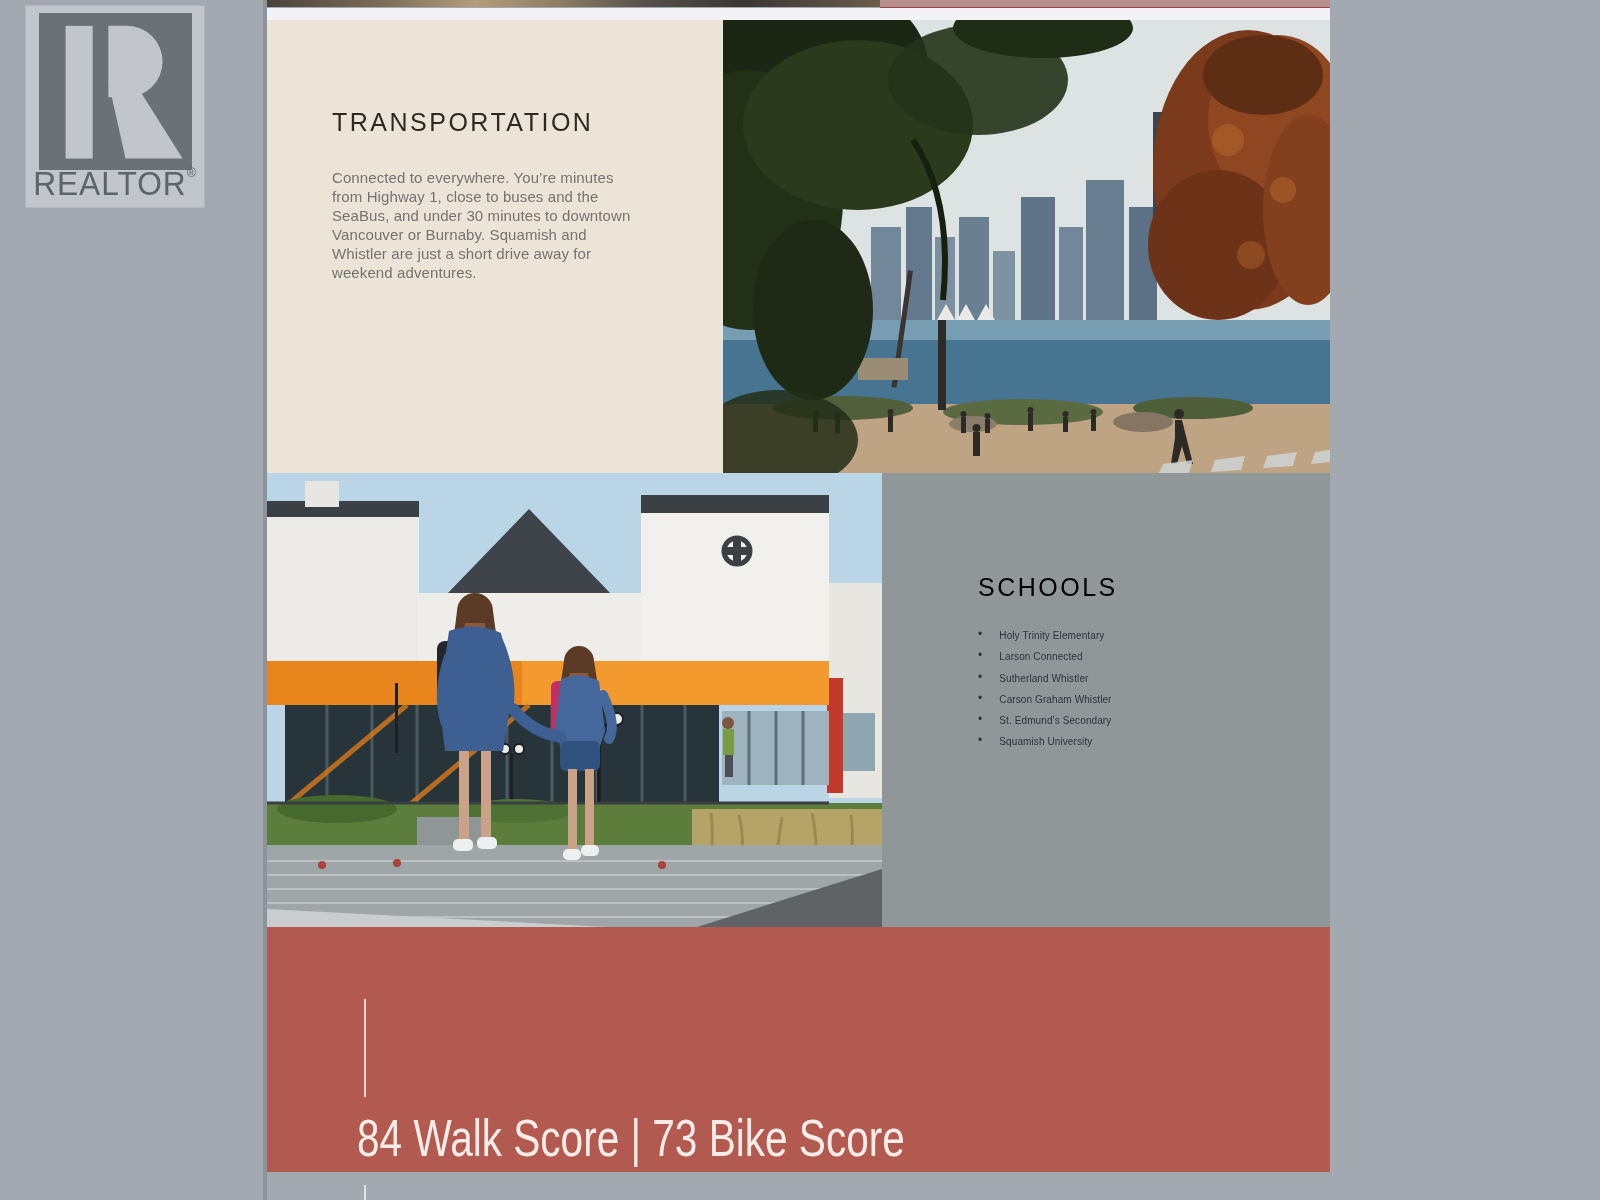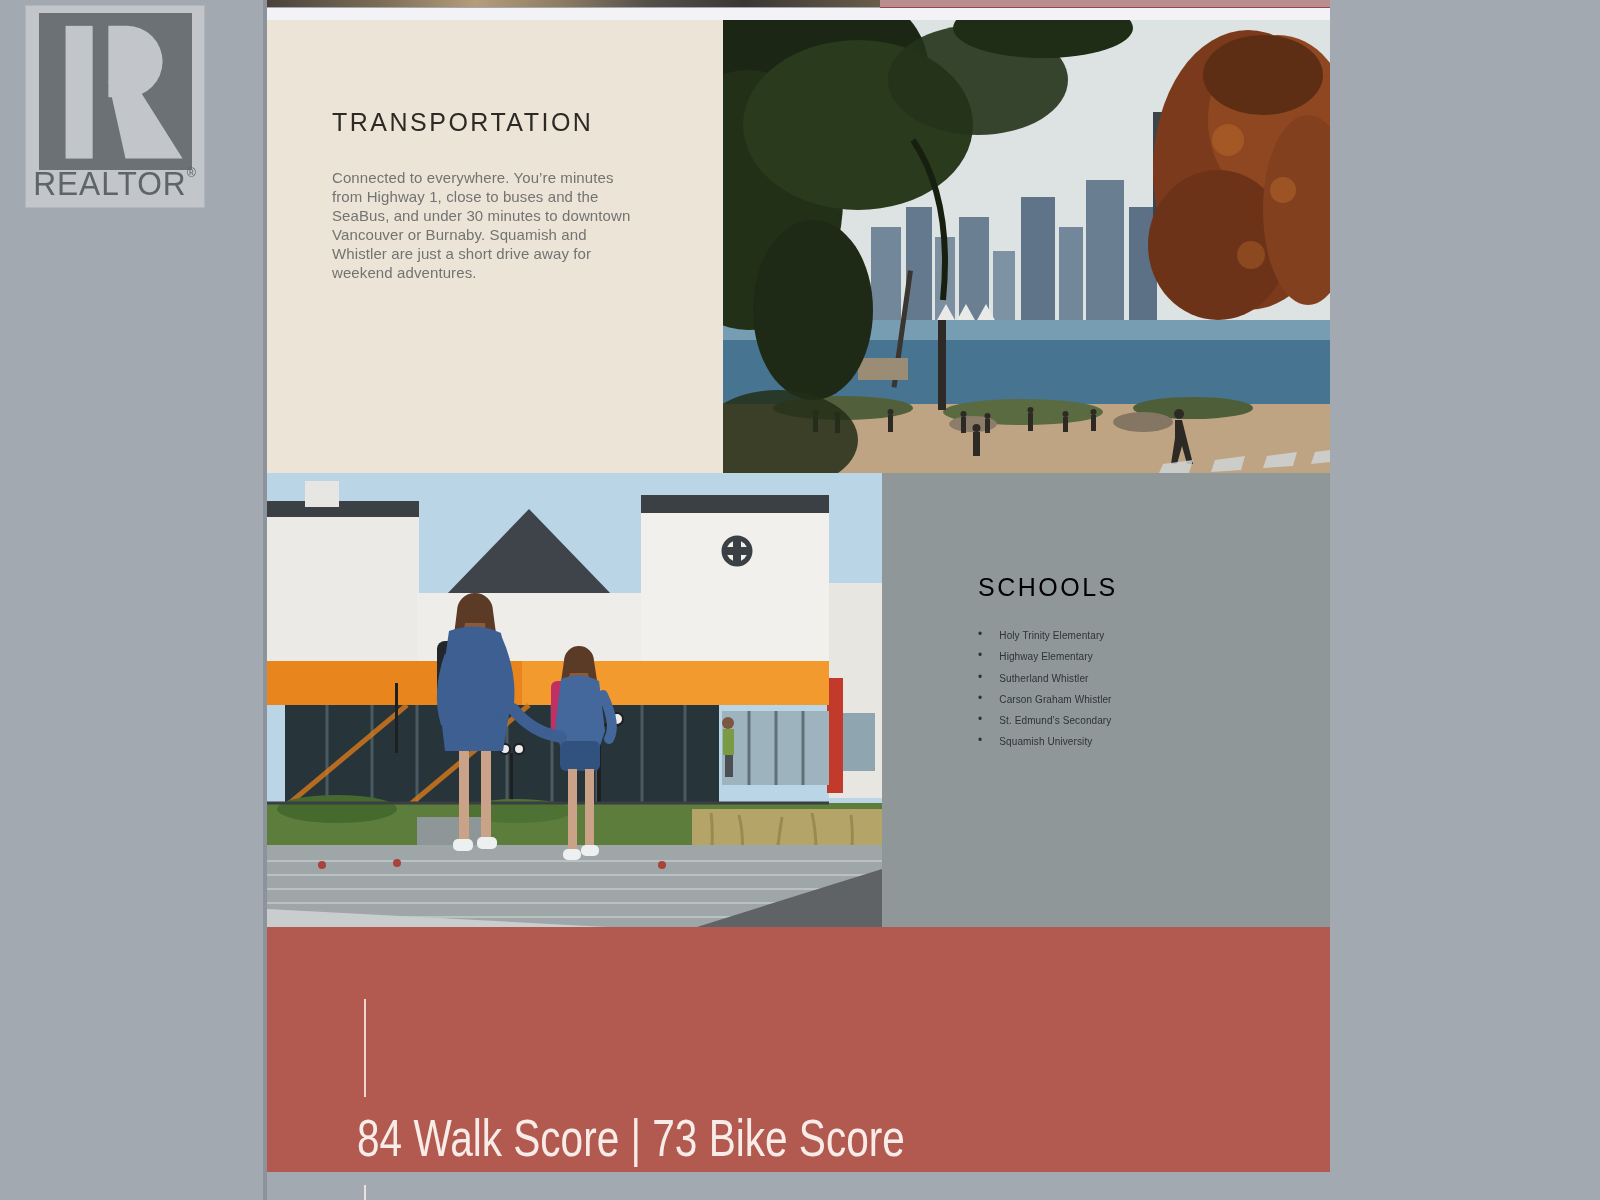--- a/index.html
+++ b/index.html
@@ -260,21 +260,21 @@
         <path d="M246 236 q20 24 48 28" stroke="#3d5f92" stroke-width="12" fill="none" stroke-linecap="round"></path>
         <path d="M336 222 q14 30 6 44" stroke="#44679c" stroke-width="10" fill="none" stroke-linecap="round"></path>
       </g>
     </svg>
   </div>
 
   <div class="abs schools">
     <h2>SCHOOLS</h2>
     <ul>
       <li>Holy Trinity Elementary</li>
-      <li>Highway Elementary</li>
+      <li>Larson Connected</li>
       <li>Sutherland Whistler</li>
       <li>Carson Graham Whistler</li>
       <li>St. Edmund’s Secondary</li>
       <li>Squamish University</li>
     </ul>
   </div>
 
   <div class="abs redsec">
     <div class="vline top"></div>
     <div class="score">84 Walk Score | 73 Bike Score</div>

